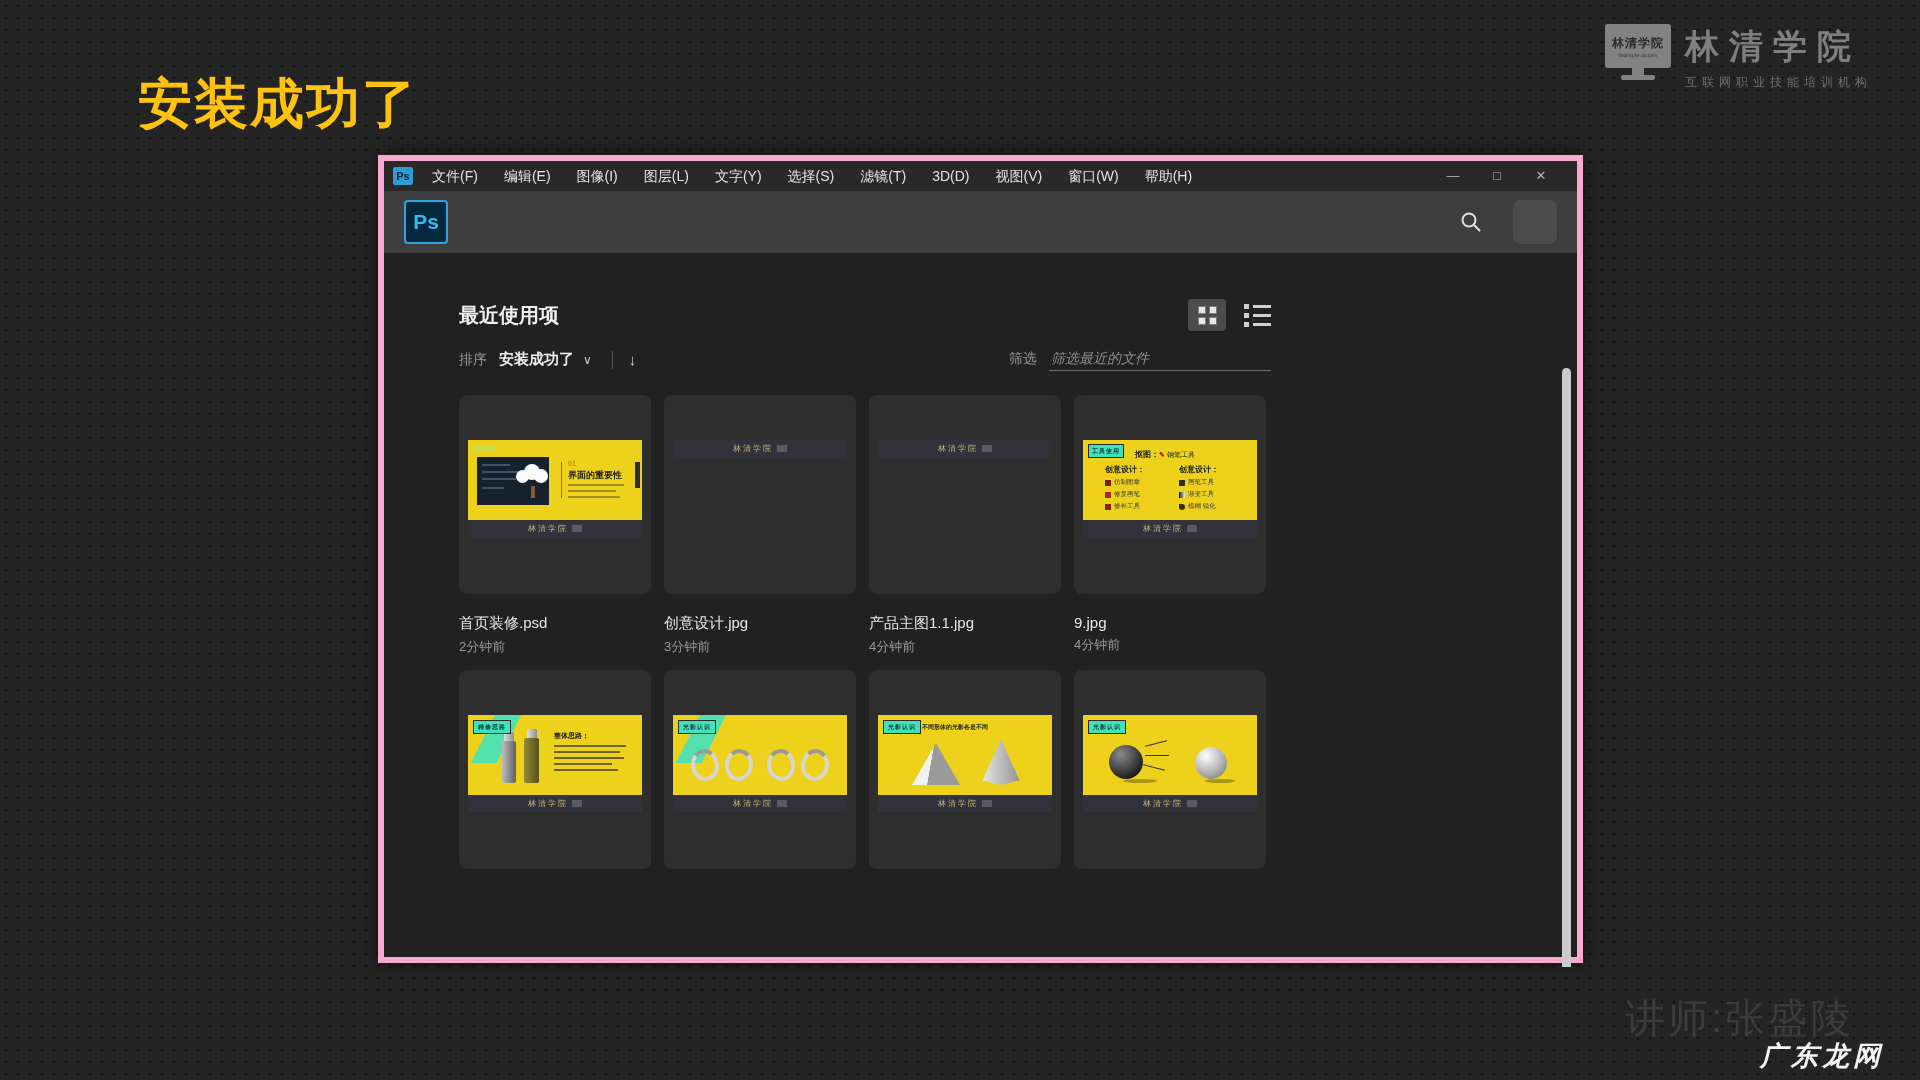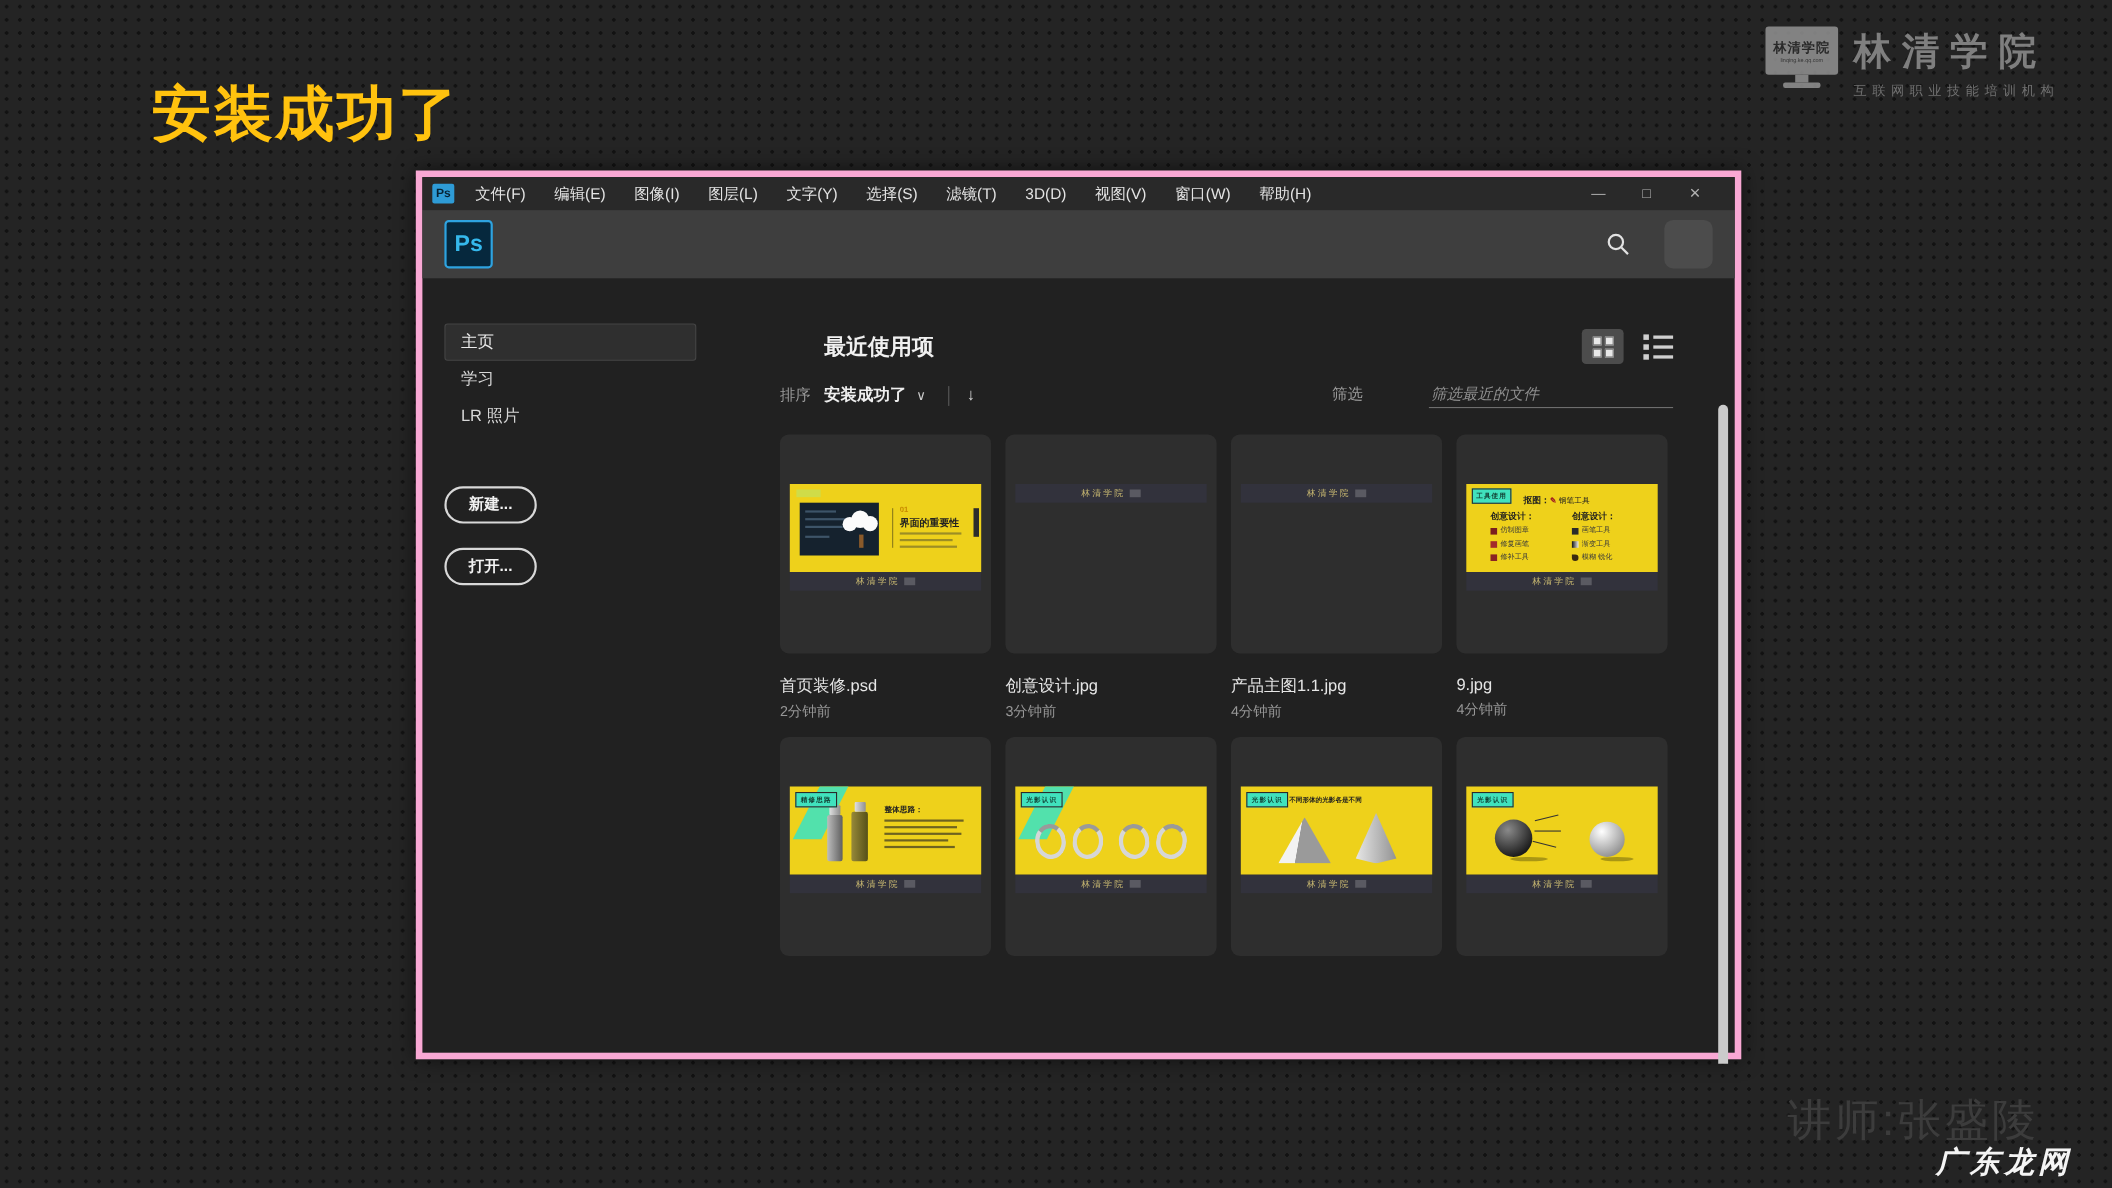--- a/index.html
+++ b/index.html
@@ -56,39 +56,39 @@
   .side-item { width:229px; height:34px; line-height:32px; padding-left:14px; font-size:15px;
     color:#d6d6d6; border-radius:3px; border:1px solid transparent; }
   .side-item.selected { background:#2f2f2f; border-color:#454545; color:#ebebeb; }
   .side-buttons { margin-top:46px; display:flex; flex-direction:column; gap:22px; }
   .pill-btn { width:84px; height:34px; border:2px solid #d8d8d8; border-radius:17px; background:transparent;
     color:#f2f2f2; font-size:14px; font-weight:bold; display:flex; align-items:center; justify-content:center; }
 
   .main { margin-left:75px; width:812px; }
   .welcome { margin-top:52px; text-align:center; font-size:26px; color:#ededed; letter-spacing:1px; }
 
-  .section-row { margin-top:46px; display:flex; align-items:center;margin-left:40px; }
+  .section-row { margin-top:46px; display:flex; align-items:center; }
   .section-title { font-size:20px; font-weight:bold; color:#f0f0f0; }
   .view-toggles { margin-left:auto; display:flex; align-items:center; gap:18px; }
   .grid-btn { width:38px; height:32px; background:#4c4c4c; border-radius:4px;
     display:flex; align-items:center; justify-content:center; }
   .grid-glyph { display:grid; grid-template-columns:8px 8px; grid-template-rows:8px 8px; gap:3px; }
   .grid-glyph span { background:#e8e8e8; border:1px solid #7a7a7a; }
   .list-glyph { display:flex; flex-direction:column; gap:4px; }
   .list-glyph i { display:flex; align-items:center; gap:4px; }
   .list-glyph i::before { content:""; width:5px; height:5px; background:#cfcfcf; display:block; }
   .list-glyph i::after { content:""; width:18px; height:3px; background:#cfcfcf; display:block; }
 
   .sort-row { margin-top:17px; display:flex; align-items:center; }
   .sort-label, .filter-label { font-size:14px; color:#9a9a9a; }
   .sort-value { margin-left:12px; font-size:15px; font-weight:bold; color:#eeeeee; }
   .chevron { margin-left:9px; font-size:12px; color:#cccccc; }
   .vdiv { width:1px; height:18px; background:#5a5a5a; margin:0 16px 0 20px; }
   .arrow-down { font-size:15px; color:#dddddd; }
-  .filter-group { margin-left:auto; display:flex; align-items:baseline;gap:48px; }
+  .filter-group { margin-left:auto; display:flex; align-items:baseline; }
   .filter-input { margin-left:12px; width:222px; background:transparent; border:none;
     border-bottom:1px solid #6e6e6e; color:#cfcfcf; font-size:14px; font-style:italic; padding:2px 2px 4px;
     font-family:"Liberation Sans", sans-serif; outline:none; }
   .filter-input::placeholder { color:#8e8e8e; font-style:italic; }
 
   .cards-grid { margin-top:24px; display:grid; grid-template-columns:repeat(4,192px); column-gap:13px; }
   .cell { margin-bottom:14px; }
   .card { width:192px; height:199px; background:#2e2e2e; border-radius:8px; overflow:hidden; }
   .fname { margin-top:20px; font-size:15px; color:#e6e6e6; }
   .ftime { margin-top:5px; font-size:13px; color:#979797; }
@@ -219,29 +219,20 @@
       <svg width="24" height="24" viewBox="0 0 24 24">
         <circle cx="10" cy="10" r="6.5" fill="none" stroke="#e2e2e2" stroke-width="2"></circle>
         <line x1="15" y1="15" x2="21" y2="21" stroke="#e2e2e2" stroke-width="2"></line>
       </svg>
       <div class="avatar"></div>
     </div>
   </div>
 
   <div class="content">
 
-    <div class="sidebar">
-      <div class="side-item selected">主页</div>
-      <div class="side-item">学习</div>
-      <div class="side-item">LR 照片</div>
-      <div class="side-buttons">
-        <button class="pill-btn">新建...</button>
-        <button class="pill-btn">打开...</button>
-      </div>
-    </div>
 
     <div class="main">
 
       <div class="section-row">
         <span class="section-title">最近使用项</span>
         <div class="view-toggles">
           <div class="grid-btn">
             <div class="grid-glyph">
                 <span></span>
                 <span></span>

